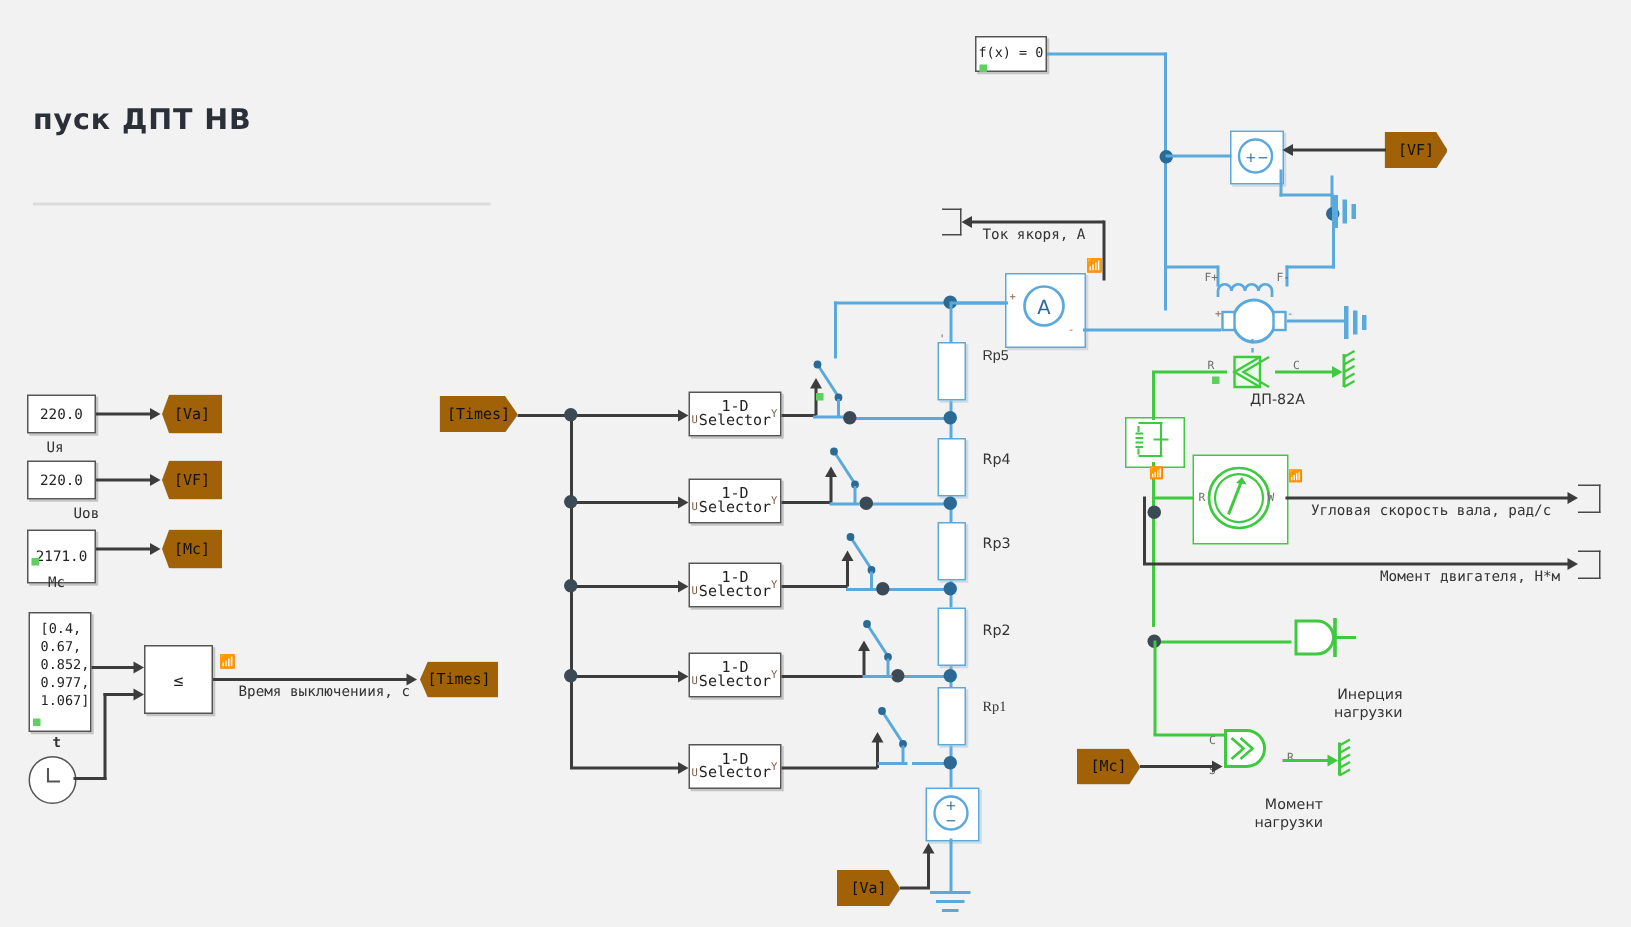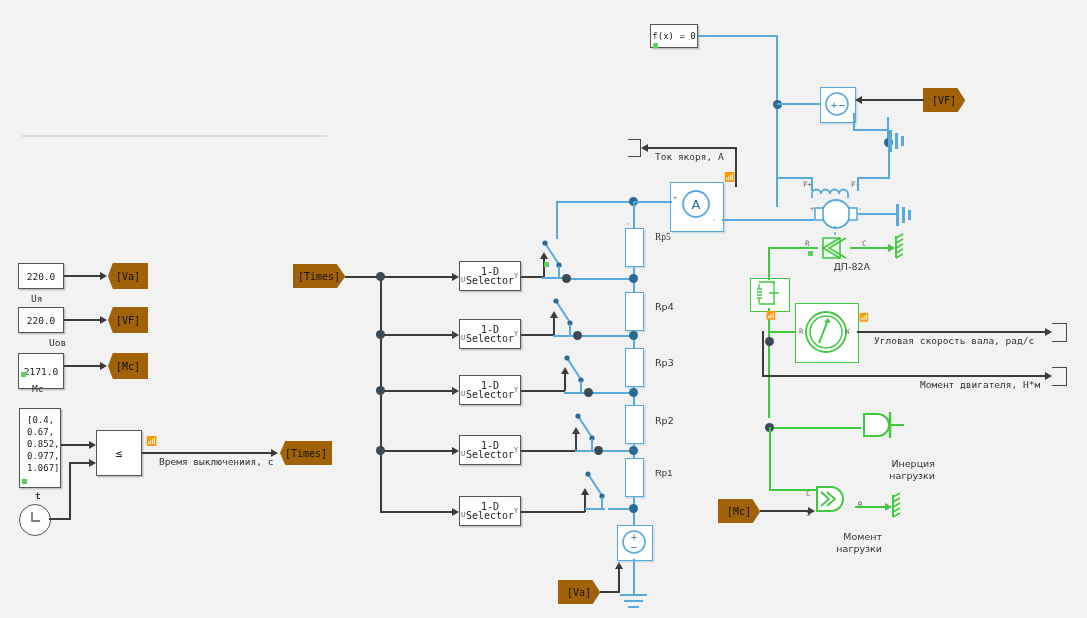--- a/index.html
+++ b/index.html
@@ -65,20 +65,21 @@
   .num{font-size:9.5px;}
 
   svg{position:absolute;overflow:visible;}
 </style>
 </head>
 <body>
 
 <div class="canvas">
 
   <div class="abs" id="title">
+    <div>пуск ДПТ НВ</div>
   </div>
   <div class="abs" id="title-rule"></div>
 
   <div class="blk abs" style="left:18px;top:263px;width:46px;height:26px;">
     <span class="num">220.0</span>
   </div>
   <div class="lbl abs" style="left:31px;top:293px;">Uя</div>
   <div class="w abs" style="left:64px;top:275px;width:38px;height:1.6px;"></div>
   <div class="arrowR abs" style="left:100px;top:271.5px;"></div>
   <div class="tagwrap" style="left:108px;top:263px;width:40px;height:26px;">
@@ -238,33 +239,33 @@
   <div class="arrowU abs" style="left:580.5px;top:488px;"></div>
 
   <div class="wb abs" style="left:556px;top:201px;width:118px;height:2px;"></div>
   <div class="wb abs" style="left:556px;top:201px;width:2px;height:38px;"></div>
   <div class="dotb abs" style="left:629px;top:197px;"></div>
 
   <div class="wb abs" style="left:632.5px;top:201px;width:2px;height:340px;"></div>
 
   <div class="blk-el abs" style="left:625px;top:228px;width:17px;height:37px;background:#fff;border:1.6px solid #5aa9dc;"></div>
   <span class="portb abs" style="left:626px;top:222px;">'</span>
-  <div class="lbl abs" style="left:655px;top:232px;font-family:Liberation Serif, serif;">Rp5</div>
+  <div class="lbl abs" style="left:655px;top:232px;font-family:Liberation Sans, sans-serif;">Rp5</div>
 
   <div class="blk-el abs" style="left:625px;top:292px;width:17px;height:37px;background:#fff;border:1.6px solid #5aa9dc;"></div>
   <div class="lbl abs" style="left:655px;top:301px;font-family:'DejaVu Sans',sans-serif;">Rp4</div>
 
   <div class="blk-el abs" style="left:625px;top:348px;width:17px;height:37px;background:#fff;border:1.6px solid #5aa9dc;"></div>
   <div class="lbl abs" style="left:655px;top:357px;font-family:'DejaVu Sans',sans-serif;">Rp3</div>
 
   <div class="blk-el abs" style="left:625px;top:405px;width:17px;height:37px;background:#fff;border:1.6px solid #5aa9dc;"></div>
   <div class="lbl abs" style="left:655px;top:415px;font-family:'DejaVu Sans',sans-serif;">Rp2</div>
 
   <div class="blk-el abs" style="left:625px;top:458px;width:17px;height:37px;background:#fff;border:1.6px solid #5aa9dc;"></div>
-  <div class="lbl abs" style="left:655px;top:467px;font-family:Liberation Sans, sans-serif;">Rp1</div>
+  <div class="lbl abs" style="left:655px;top:467px;font-family:Liberation Serif, serif;">Rp1</div>
 
   <div class="wb abs" style="left:566px;top:278px;width:67px;height:2px;"></div>
   <div class="wb abs" style="left:577px;top:335px;width:56px;height:2px;"></div>
   <div class="wb abs" style="left:588px;top:392px;width:45px;height:2px;"></div>
   <div class="wb abs" style="left:598px;top:450px;width:35px;height:2px;"></div>
   <div class="wb abs" style="left:608px;top:508px;width:25px;height:2px;"></div>
 
   <div class="dot abs" style="left:562px;top:274px;"></div>
   <div class="dotb abs" style="left:629px;top:274px;"></div>
   <div class="dot abs" style="left:573px;top:331px;"></div>

